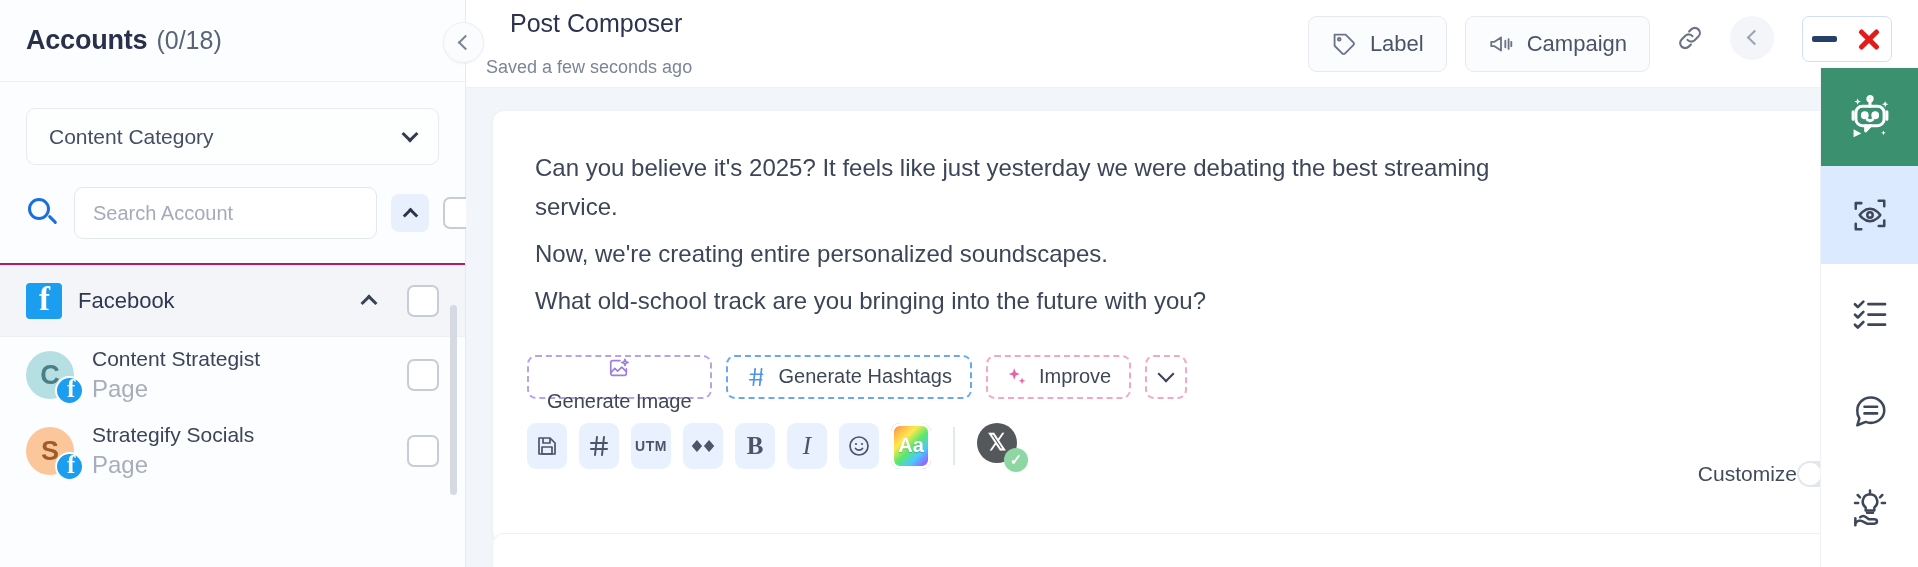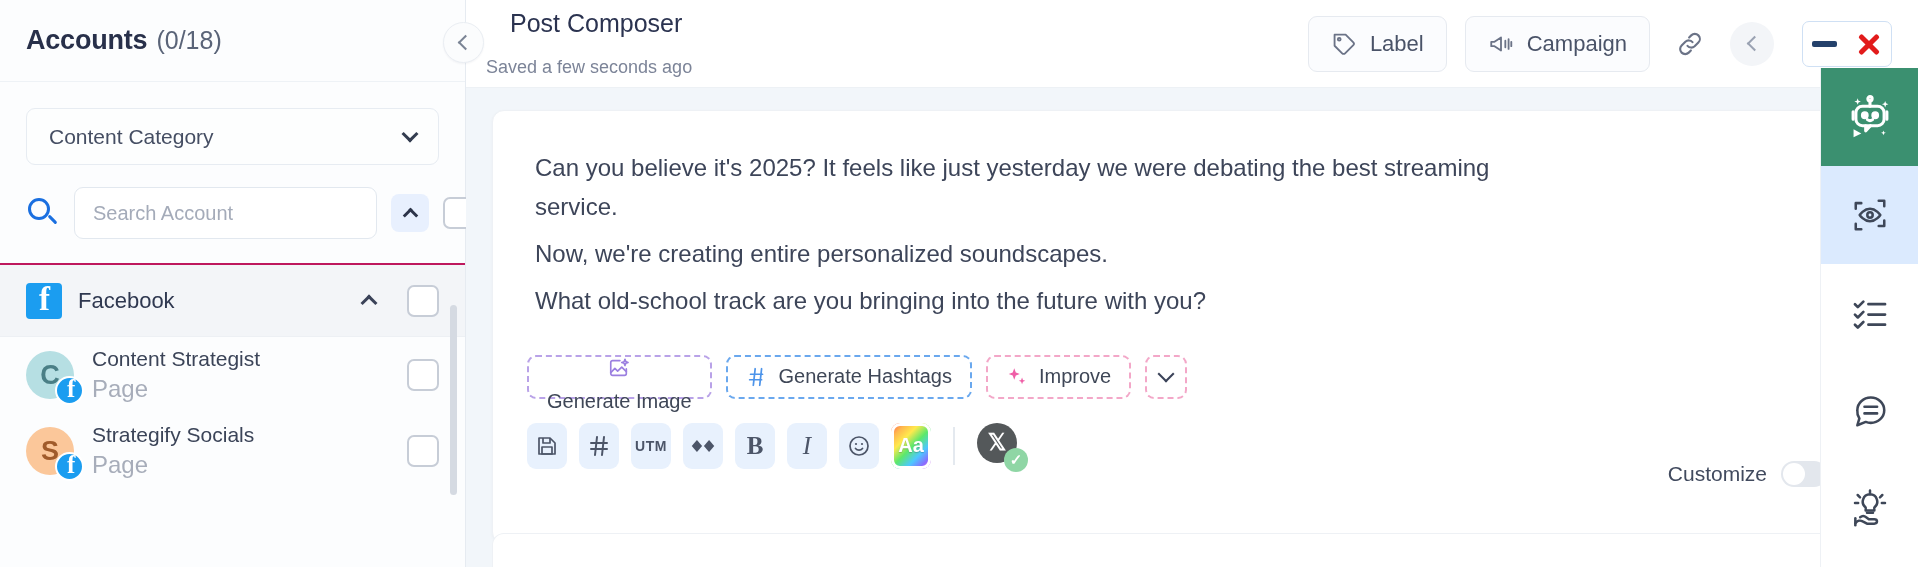--- a/index.html
+++ b/index.html
@@ -100,21 +100,21 @@
 
   
   .main { position: relative; flex: 1; height: 567px; background: #f2f6fa; }
   .topbar {
     height: 88px; background: #fff; border-bottom: 1px solid #edf1f5;
     display: flex; align-items: center; padding: 0 0 0 20px;
   }
   .title-wrap { flex: 1; padding-left: 0; }
   .pc-title { font-size: 25px; font-weight: normal; color: #2b3350; line-height: 1.15; margin-left: 24px; }
   .pc-sub { font-size: 18px; color: #7c8498; margin-top: 20px; }
-  .top-actions { display: flex; align-items: center; gap: 18px; padding-right: 12px; }
+  .top-actions { display: flex; gap: 18px; padding-right: 12px; }
   .pill {
     height: 56px; border: 1px solid #e6eaf0; border-radius: 9px; background: #fbfcfe;
     display: flex; align-items: center; gap: 13px; padding: 0 22px; cursor: pointer;
   }
   .pill-lbl { font-size: 22px; color: #4a5368; }
   .icon-btn { width: 44px; height: 44px; display:flex; align-items:center; justify-content:center; cursor:pointer;}
   .circ-btn { width: 44px; height: 44px; border-radius: 50%; background: #f3f5f8;
               display:flex; align-items:center; justify-content:center; cursor: pointer; }
   .winctl { width: 90px; height: 46px; border: 1px solid #cfe0f4; border-radius: 7px; background:#fff;
             display:flex; align-items:center; justify-content:space-around; margin-left: 10px; margin-right: 14px; }
@@ -151,21 +151,21 @@
   .fmt-btn.aa span { font-size: 20px; font-weight: bold; color: #fff; text-shadow: 0 1px 1px rgba(0,0,0,.2); }
   .fmt-divider { width: 2px; height: 38px; background: #e4e9ef; margin: 0 10px; }
   .x-badge { position: relative; width: 46px; height: 46px; cursor: pointer;}
   .x-circ { width: 40px; height: 40px; border-radius: 50%; background: #54585a;
             display:flex; align-items:center; justify-content:center; color:#fff; font-size: 23px; font-weight: bold;
             font-family: "Liberation Sans", sans-serif;}
   .verify { position:absolute; right:-5px; bottom:-3px; width: 24px; height: 24px; border-radius: 50%;
             background:#8fd6a5; display:flex; align-items:center; justify-content:center; }
   .verify::after { content:"✓"; color:#fff; font-size: 15px; font-weight: bold; }
 
-  .customize-row { position: absolute; right: 64px; bottom: 56px; display:flex; align-items:center; gap: 14px;}
+  .customize-row { position: absolute; right: 48px; bottom: 56px; display:flex; align-items:center; }
   .customize-lbl { font-size: 21px; color: #414a5e; }
   .toggle { width: 46px; height: 26px; border-radius: 14px; background: #e3e7ed; position: relative; cursor: pointer;}
   .toggle::after { content:""; position:absolute; left: 2px; top: 2px; width: 22px; height: 22px; border-radius: 50%; background: #fff;}
 
   .comp-scroll { position: absolute; right: 7px; top: 10px; width: 8px; height: 64px; background: #d9dfe7; border-radius: 4px; cursor:pointer;}
 
   .bottom-card { position: absolute; left: 26px; right: 26px; bottom: -6px; height: 40px;
                  background: #fff; border-radius: 12px 12px 0 0; border: 1px solid #eef1f5; border-bottom: none;}
 
   

